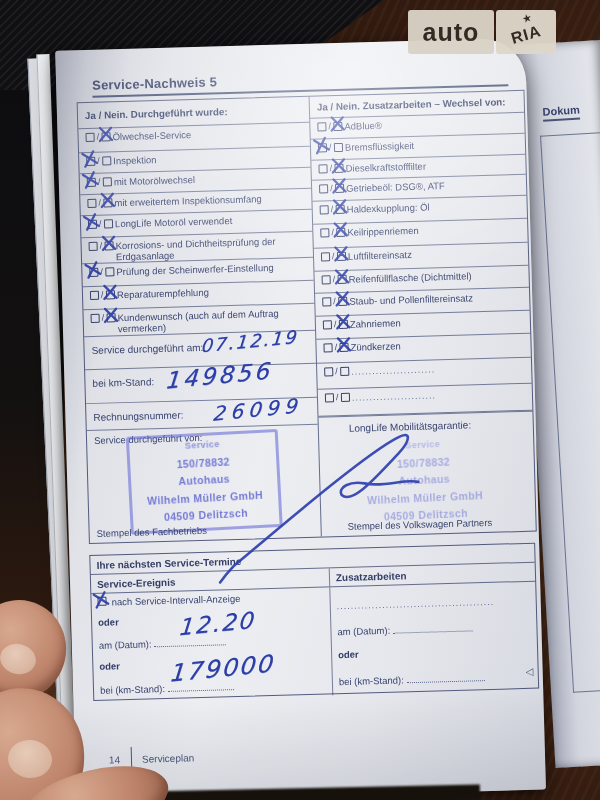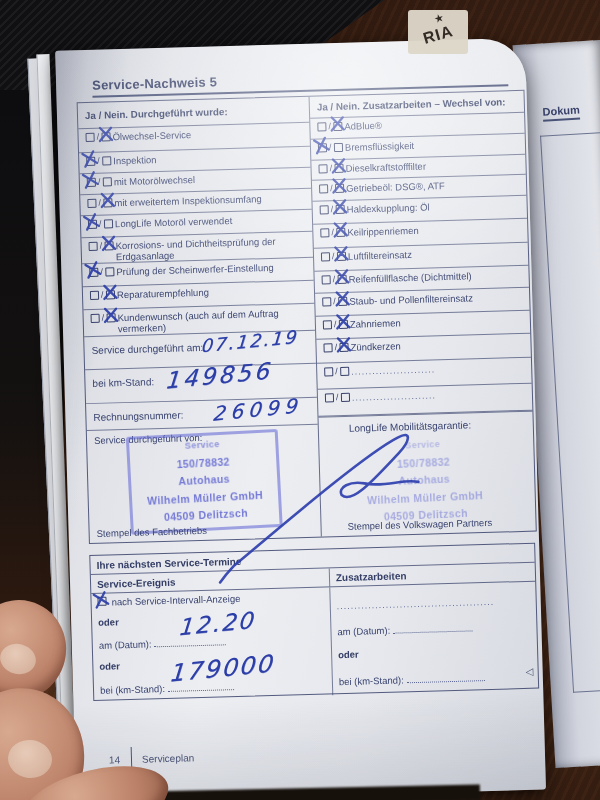--- a/index.html
+++ b/index.html
@@ -477,20 +477,23 @@
     <span class="marker">◁</span>
 
     <div class="pfoot">
       <span class="num">14</span>
       <span class="bar"></span>
       <span>Serviceplan</span>
     </div>
   </div>
 
   <div class="logo">
+    <div class="bx a">
+      <span class="auto-t">auto</span>
+    </div>
     <div class="bx r">
       <span class="star">★</span>
       <span class="ria-t">RIA</span>
     </div>
   </div>
 
   <div class="bottom-dark"></div>
 
   <div class="finger f1"></div>
   <div class="nail n1"></div>

